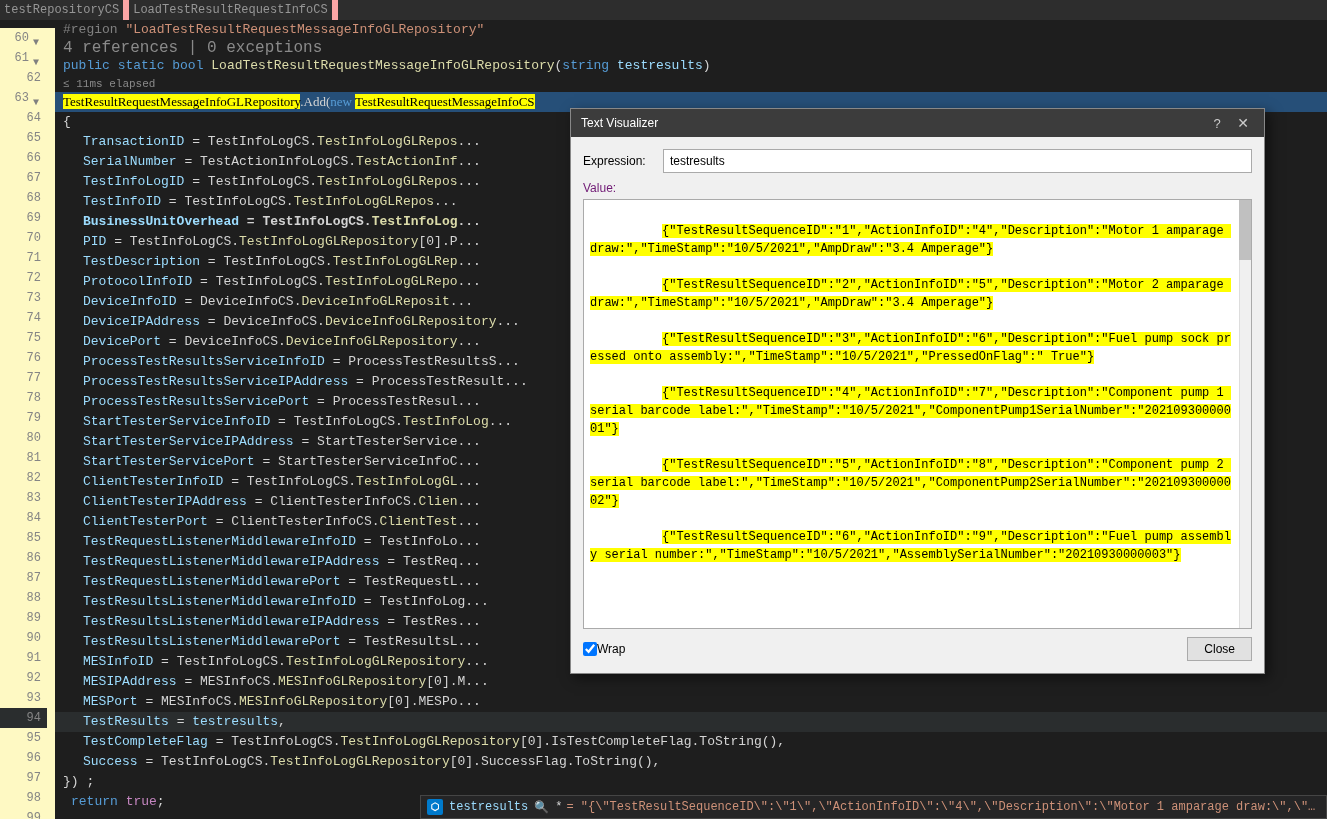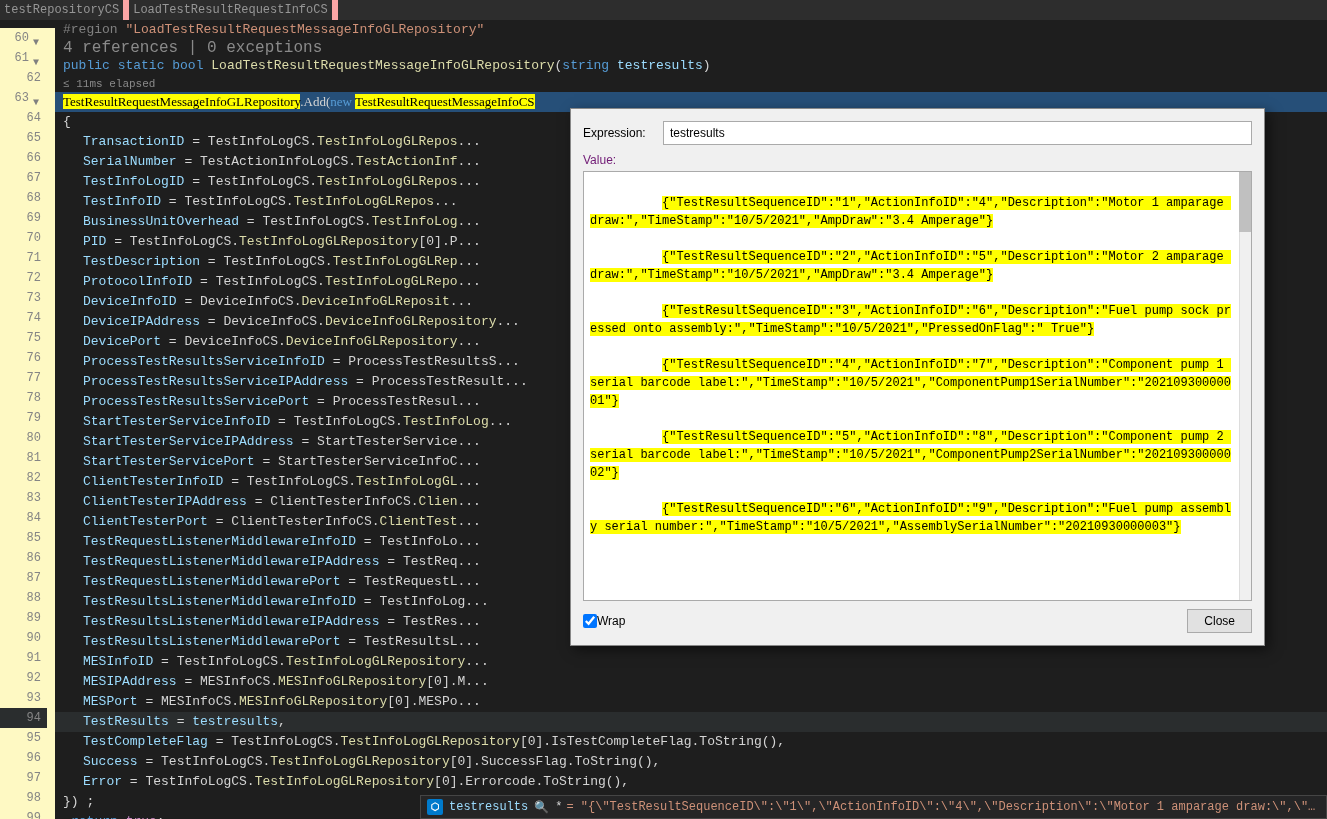--- a/index.html
+++ b/index.html
@@ -564,21 +564,21 @@
       <div class="code-line">
         <span style="padding-left:20px;"><span class="prop">SerialNumber</span> <span class="op">=</span> TestActionInfoLogCS.<span class="method">TestActionInf</span>...</span>
       </div>
       <div class="code-line">
         <span style="padding-left:20px;"><span class="prop">TestInfoLogID</span> <span class="op">=</span> TestInfoLogCS.<span class="method">TestInfoLogGLRepos</span>...</span>
       </div>
       <div class="code-line">
         <span style="padding-left:20px;"><span class="prop">TestInfoID</span> <span class="op">=</span> TestInfoLogCS.<span class="method">TestInfoLogGLRepos</span>...</span>
       </div>
       <div class="code-line">
-        <span style="padding-left:20px;"><span class="prop">BusinessUnitOverhead</span> <span class="op">=</span> TestInfoLogCS.<span class="method">TestInfoLog</span>...</span>
+        <span style="padding-left:20px;font-weight:bold;"><span class="prop">BusinessUnitOverhead</span> <span class="op">=</span> TestInfoLogCS.<span class="method">TestInfoLog</span>...</span>
       </div>
       <div class="code-line">
         <span style="padding-left:20px;"><span class="prop">PID</span> <span class="op">=</span> TestInfoLogCS.<span class="method">TestInfoLogGLRepository</span>[0].P...</span>
       </div>
       <div class="code-line">
         <span style="padding-left:20px;"><span class="prop">TestDescription</span> <span class="op">=</span> TestInfoLogCS.<span class="method">TestInfoLogGLRep</span>...</span>
       </div>
       <div class="code-line">
         <span style="padding-left:20px;"><span class="prop">ProtocolInfoID</span> <span class="op">=</span> TestInfoLogCS.<span class="method">TestInfoLogGLRepo</span>...</span>
       </div>
@@ -647,23 +647,20 @@
       </div>
 
       <div class="code-line active-line" style="background:#2a2d2e; position:relative;">
         <span style="padding-left:20px;margin-top:32px;"><span class="prop">TestResults</span> <span class="op">=</span> <span class="param">testresults</span>,</span>
       </div>
       <div class="code-line">
         <span style="padding-left:20px;"><span class="prop">TestCompleteFlag</span> <span class="op">=</span> TestInfoLogCS.<span class="method">TestInfoLogGLRepository</span>[0].IsTestCompleteFlag.ToString(),</span>
       </div>
       <div class="code-line">
         <span style="padding-left:20px;"><span class="prop">Success</span> <span class="op">=</span> TestInfoLogCS.<span class="method">TestInfoLogGLRepository</span>[0].SuccessFlag.ToString(),</span>
-      </div>
-      <div class="code-line">
-        <span style="padding-left:20px;"><span class="prop">Error</span> <span class="op">=</span> TestInfoLogCS.<span class="method">TestInfoLogGLRepository</span>[0].Errorcode.ToString(),</span>
       </div>
       <div class="code-line">
         <span>            }) ;</span>
       </div>
       <div class="code-line">
         <span style="padding-left:8px;"><span class="kw">return</span> <span class="kw2">true</span>;</span>
       </div>
 
     </div>
 
@@ -674,20 +671,27 @@
       <span style="margin-right:4px;">*</span>
       <span class="tooltip-value">= "{\"TestResultSequenceID\":\"1\",\"ActionInfoID\":\"4\",\"Description\":\"Motor 1 amparage draw:\",\"TimeStamp\":\"10/5/2021\"</span>
     </div>
 
   </div>
 </div>
 
 <div class="modal-overlay">
   <div class="dialog">
 
+    <div class="dialog-titlebar">
+      <span class="dialog-title-text">Text Visualizer</span>
+      <div class="dialog-controls">
+        <button class="dialog-btn-q">?</button>
+        <button class="dialog-btn-close">✕</button>
+      </div>
+    </div>
 
     <div class="dialog-body">
 
       <div class="dialog-row">
         <span class="dialog-label">Expression:</span>
         <input class="dialog-input" type="text" value="testresults" style="">
       </div>
 
       <div class="dialog-value-label">Value:</div>
 

